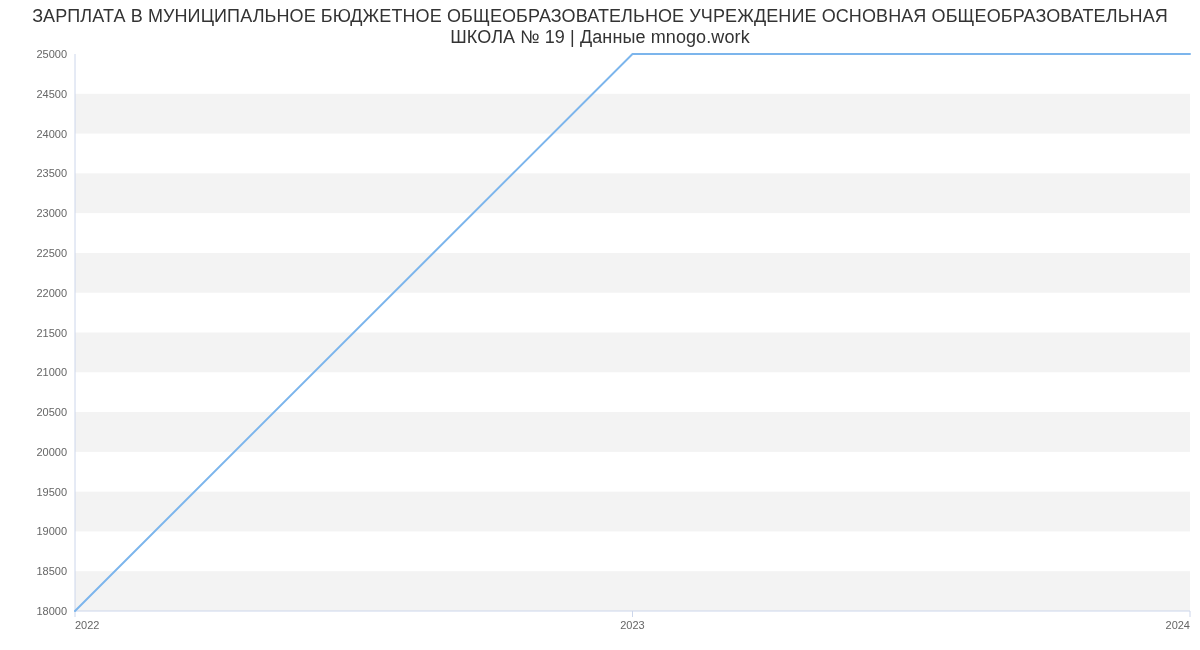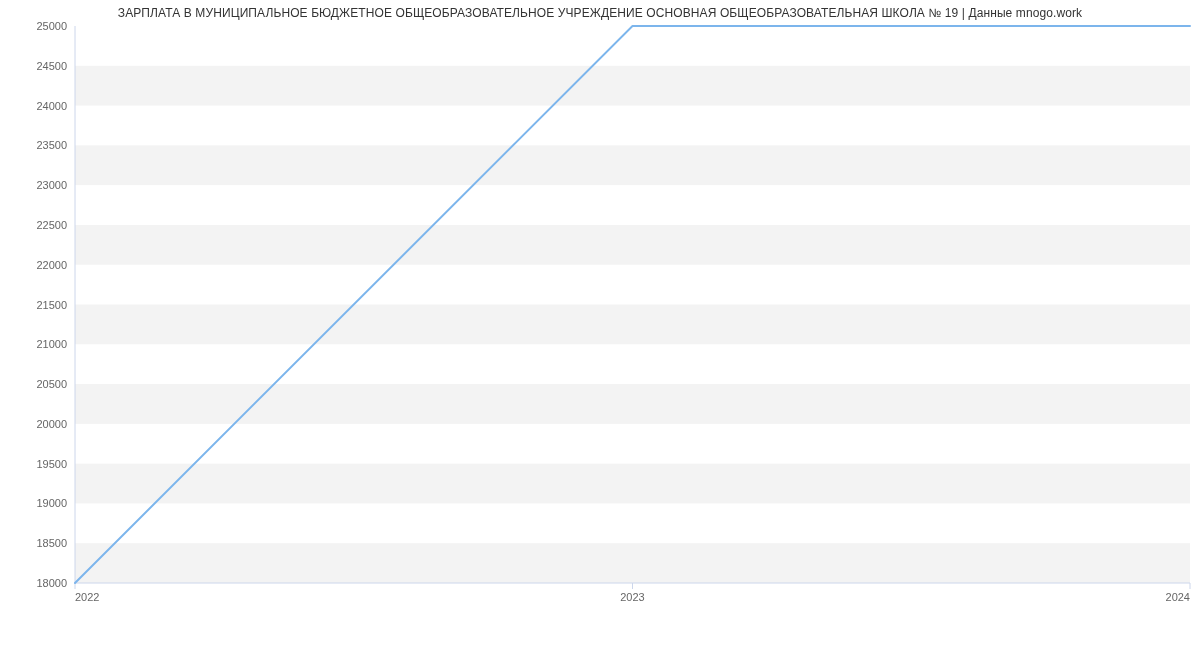--- a/index.html
+++ b/index.html
@@ -11,21 +11,21 @@
     color: #333;
   }
   .chart-wrap {
     position: relative;
     width: 1200px;
     height: 650px;
   }
   .title {
     width: 100%;
     text-align: center;
-    font-size: 12px;
+    font-size: 18px;
     font-weight: 400;
     color: #333;
     padding-top: 6px;
     letter-spacing: 0.1px;
   }
   svg { display: block; }
   .grid-band { fill: #f3f3f3; }
   .axis-line { stroke: #ccd6eb; stroke-width: 1; }
   .tick-line { stroke: #ccd6eb; stroke-width: 1; }
   .tick-label { font-size: 11px; fill: #666; }

